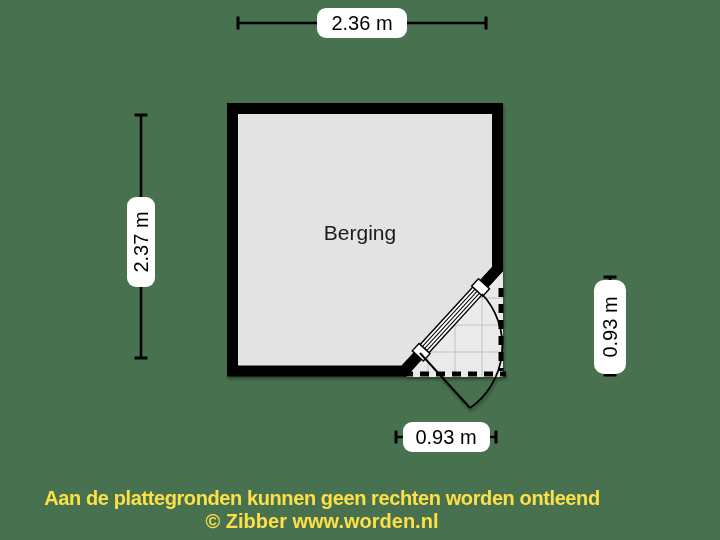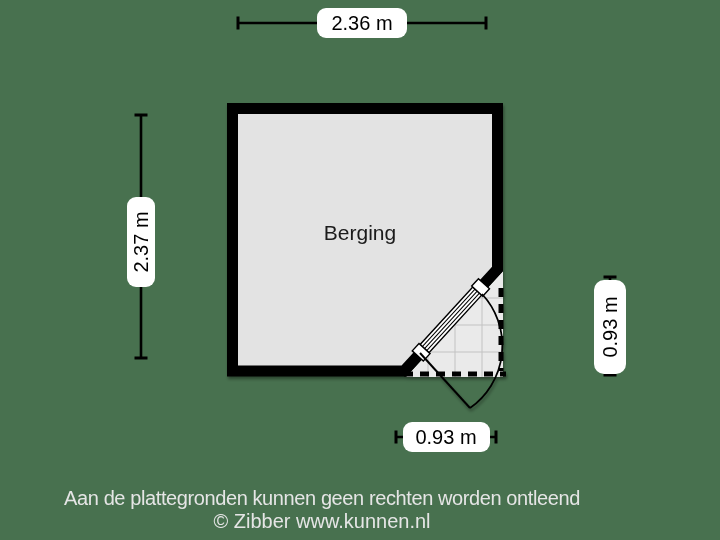--- a/index.html
+++ b/index.html
@@ -12,21 +12,21 @@
   .dim-label-text{
     font-family:"Liberation Sans", sans-serif;
     font-size:20px;fill:#000;
   }
   .room-label-text{
     font-family:"Liberation Sans", sans-serif;
     font-size:21px;fill:#1a1a1a;
   }
   .footer{
     position:absolute;left:0;top:487px;width:644px;
-    text-align:center;color:#e5e5e5;font-weight:normal;
+    text-align:center;color:#fde047;font-weight:bold;
   }
   .footer .disclaimer{font-size:20px;letter-spacing:-0.4px;line-height:22px;}
   .footer .copyright{font-size:20px;line-height:24px;}
 </style>
 </head>
 <body>
 
 <svg width="720" height="540" viewBox="0 0 720 540">
   <defs>
     <filter id="wallShadow" x="-20%" y="-20%" width="140%" height="140%">
@@ -106,14 +106,14 @@
       <line x1="396" y1="430.5" x2="396" y2="443.5" stroke-width="3"></line>
       <line x1="496" y1="430.5" x2="496" y2="443.5" stroke-width="3"></line>
       <rect x="403" y="422" width="87" height="30" rx="9" fill="#ffffff" stroke="none"></rect>
       <text class="dim-label-text" stroke="none" x="446" y="444" text-anchor="middle">0.93 m</text>
     </g>
   </g>
 </svg>
 
 <div class="footer">
   <div class="disclaimer">Aan de plattegronden kunnen geen rechten worden ontleend</div>
-  <div class="copyright">© Zibber www.kunnen.nl</div>
+  <div class="copyright">© Zibber www.worden.nl</div>
 </div>
 
 </body></html>

